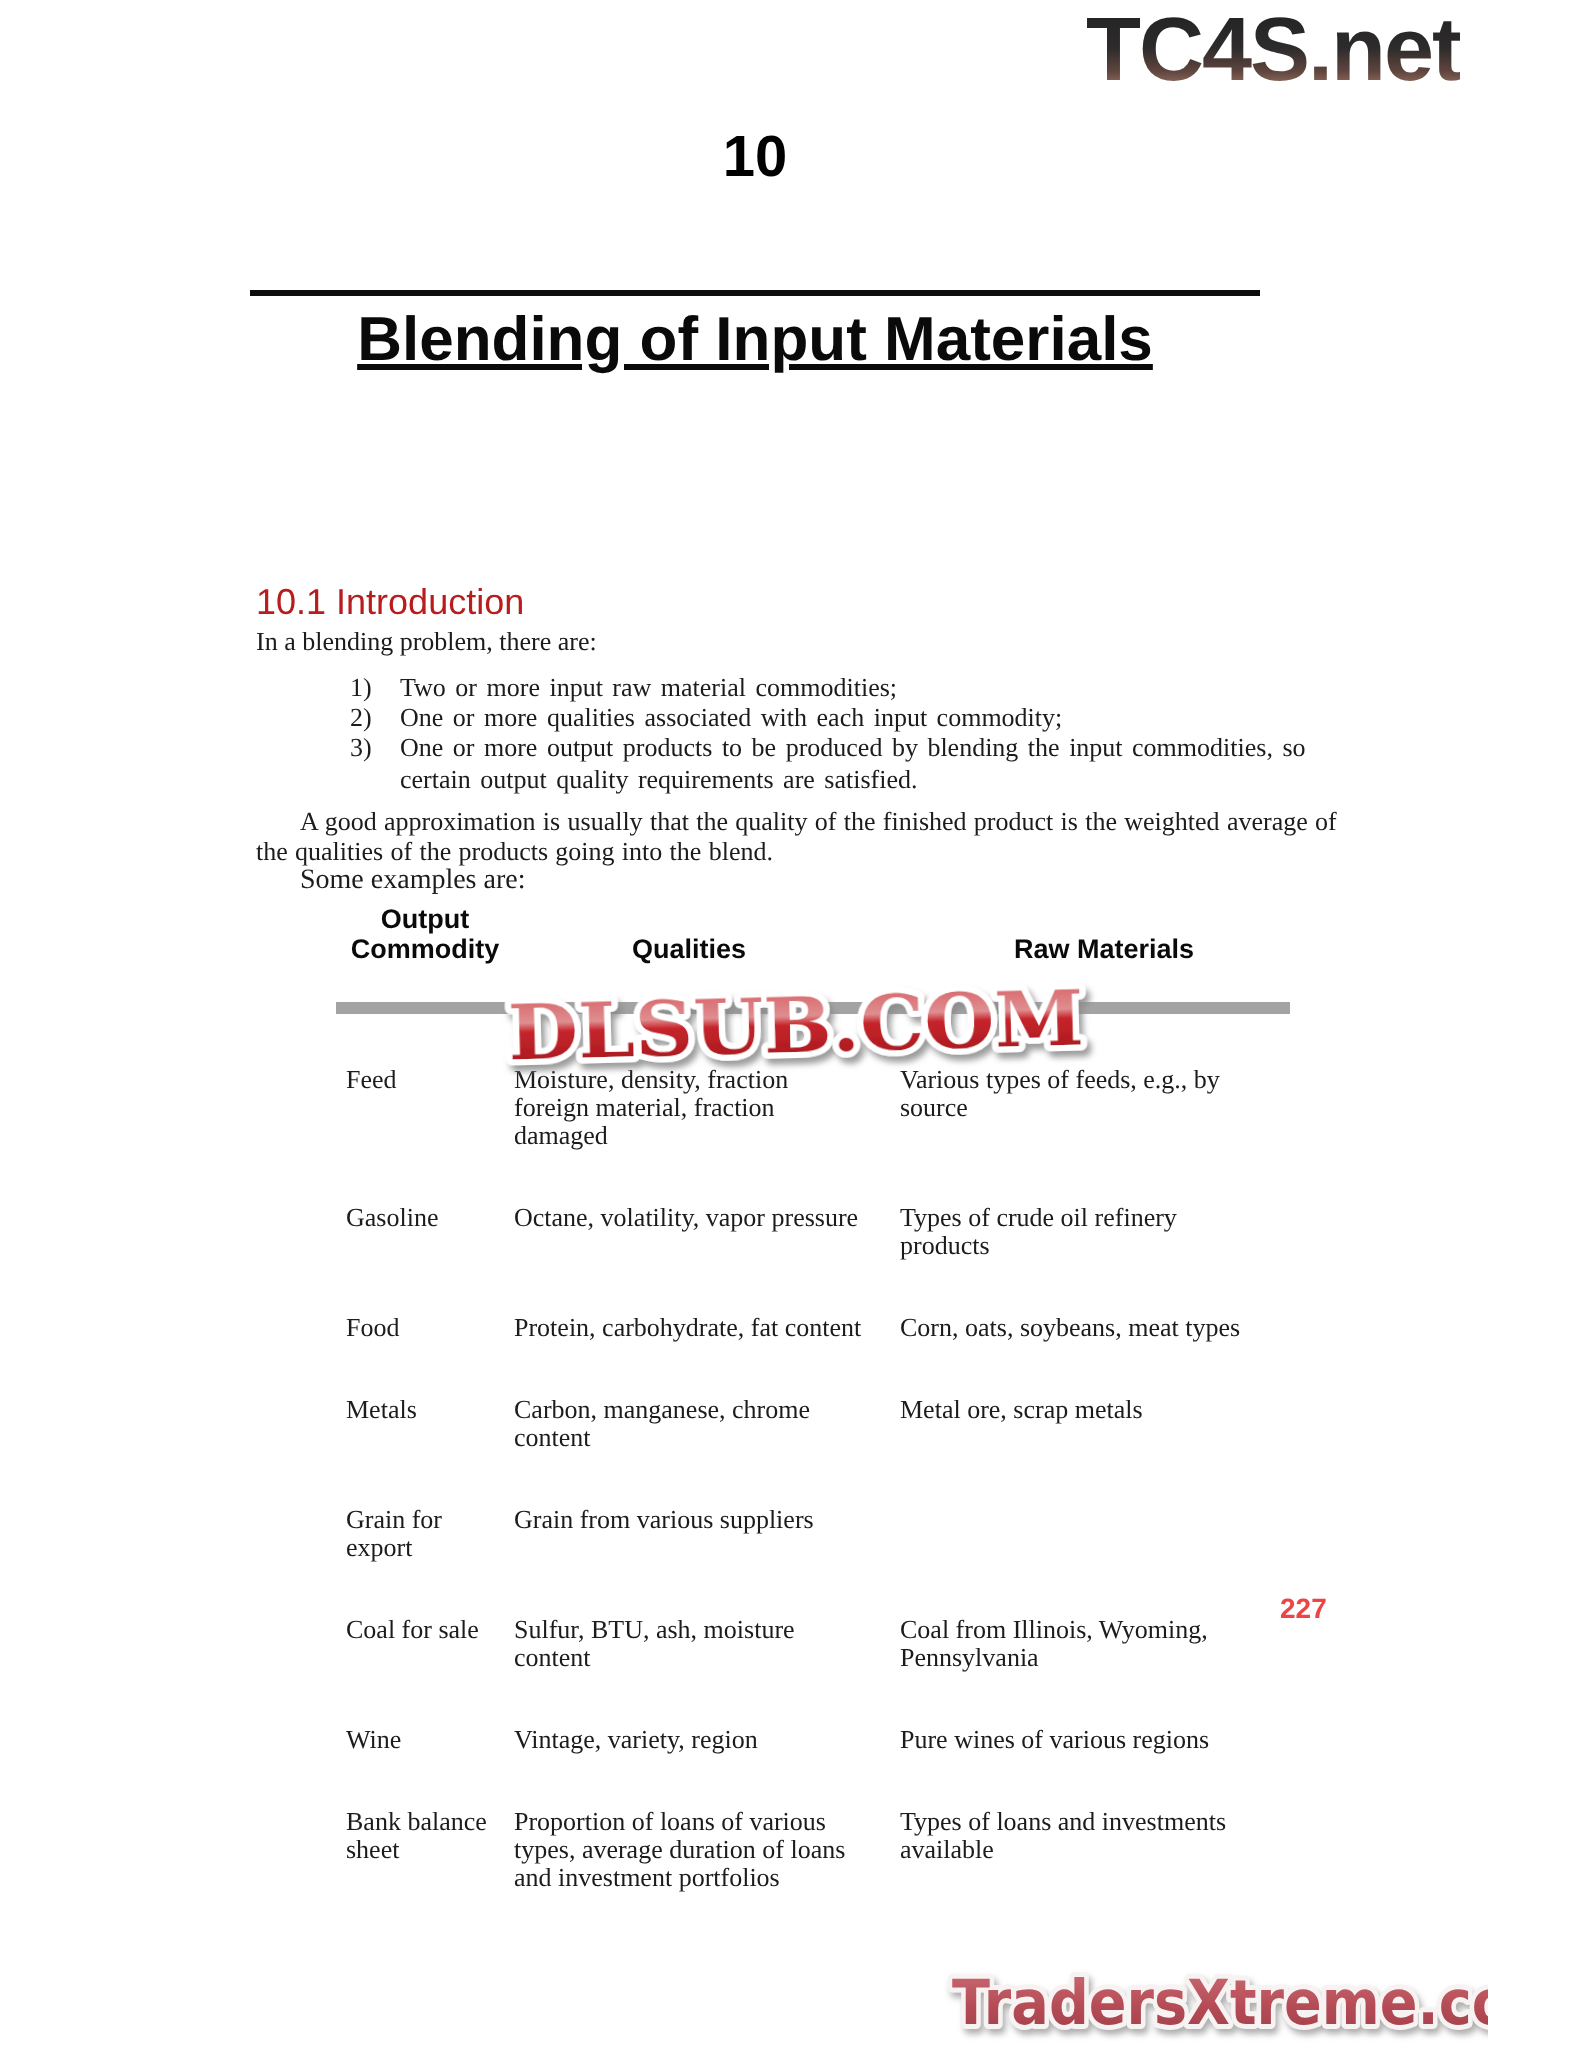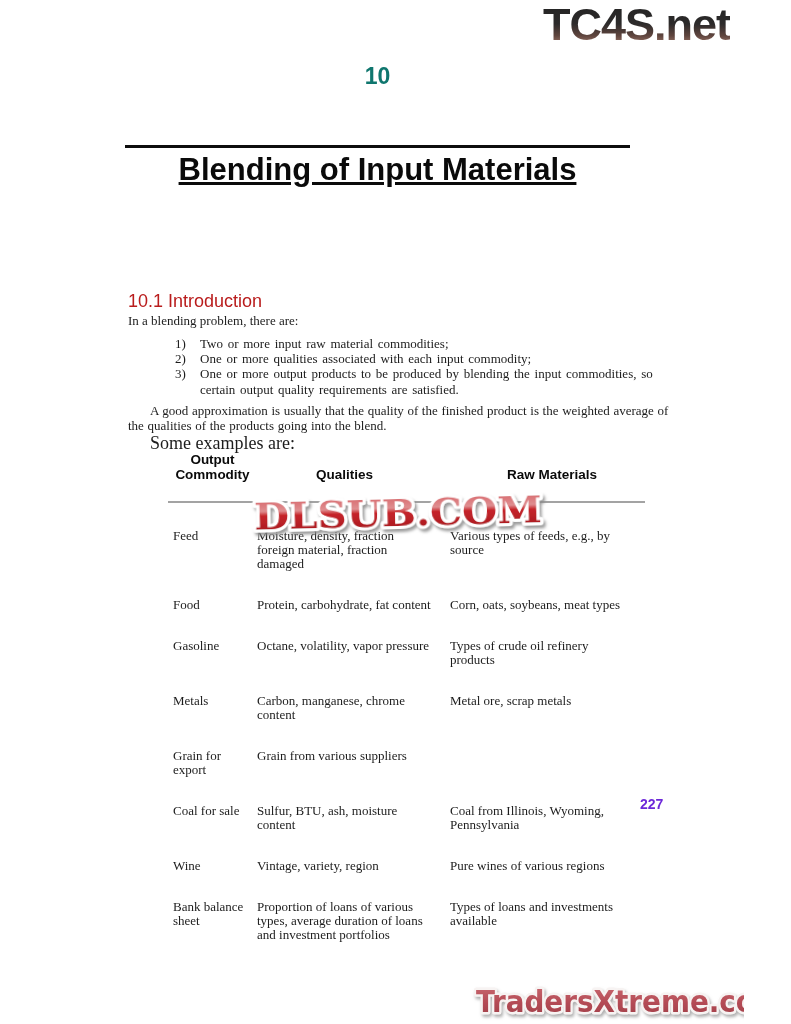--- a/index.html
+++ b/index.html
@@ -14,21 +14,21 @@
     position:absolute; top:1px; right:14px;
     font-family:"Liberation Sans", sans-serif; font-weight:bold;
     font-size:45px; letter-spacing:-1px; line-height:48px;
     background:linear-gradient(180deg,#222222 0%,#2d2b2b 48%,#5f453e 72%,#9b7467 90%,#bfa195 100%);
     -webkit-background-clip:text; background-clip:text; color:transparent;
   }
 
   
   .chapter-num {
     position:absolute; top:63px; left:125px; width:505px; text-align:center;
-    font-family:"Liberation Sans", sans-serif; font-weight:bold; font-size:23px; color:#0f766e;
+    font-family:"Liberation Sans", sans-serif; font-weight:bold; font-size:29px; color:#000000;
   }
   .title-rule {
     position:absolute; top:145px; left:125px; width:505px; height:3px; background:#0d0d0d;
   }
   .chapter-title {
     position:absolute; top:152px; left:125px; width:505px; text-align:center;
     font-family:"Liberation Sans", sans-serif; font-weight:bold; font-size:31px; color:#0a0a0a;text-decoration:underline;
   }
 
   
@@ -40,41 +40,41 @@
 
   .num-list { position:absolute; top:336px; left:175px; }
   .num-item { display:flex; font-size:13px; line-height:15.2px; }
   .num-item .num { width:25px; flex:none; }
   .num-item .txt { white-space:pre; word-spacing:1.5px; }
 
   .body-par {
     position:absolute; top:403px; left:128px; width:512px;
     font-size:13px; line-height:15.2px; white-space:pre; text-indent:22px; word-spacing:0.4px;
   }
-  .examples-lead { position:absolute; top:433px; left:150px; font-size:18px; }
+  .examples-lead { position:absolute; top:433px; left:150px; font-size:14px; }
 
   
   .ex-table { position:absolute; top:453px; left:168px; width:477px; }
   .ex-head {
     display:grid; grid-template-columns:89px 193px 195px;
     font-family:"Liberation Sans", sans-serif; font-weight:bold; font-size:13.5px;
     line-height:14.5px; color:#0a0a0a;
-    border-bottom:2px solid #a3a3a3; padding-bottom:19px;
+    border-bottom:6px solid #a3a3a3; padding-bottom:19px;
   }
   .ex-head .hc { text-align:center; white-space:pre; align-self:end; }
   .ex-head .hc.c2 { padding-right:18px; }
   .ex-head .hc.c3 { padding-right:48px;text-align:right; }
   .ex-body { padding-top:4px; }
   .ex-row { display:grid; grid-template-columns:89px 193px 195px; padding-bottom:5px;margin-top:22px; }
   .ex-row .cell { font-size:13px; line-height:14px; white-space:pre; }
   .ex-row .c1 { padding-left:5px; }
 
   .page-num {
     position:absolute; top:796px; left:640px;
-    font-family:"Liberation Sans", sans-serif; font-weight:bold; font-size:14px; color:#6d28d9;
+    font-family:"Liberation Sans", sans-serif; font-weight:bold; font-size:14px; color:#ef4444;
   }
 
   
   .stamp-wm { position:absolute; top:484px; left:246px; }
   .footer-wm { position:absolute; top:978px; left:468px; }
 </style>
 </head>
 <body>
 
 <div class="page">
@@ -118,29 +118,29 @@
     <div class="ex-body">
       <div class="ex-row">
         <div class="cell c1">Feed</div>
         <div class="cell c2">Moisture, density, fraction
 foreign material, fraction
 damaged</div>
         <div class="cell c3">Various types of feeds, e.g., by
 source</div>
       </div>
       <div class="ex-row">
-        <div class="cell c1">Food</div>
-        <div class="cell c2">Protein, carbohydrate, fat content</div>
-        <div class="cell c3">Corn, oats, soybeans, meat types</div>
-      </div>
-      <div class="ex-row">
         <div class="cell c1">Gasoline</div>
         <div class="cell c2">Octane, volatility, vapor pressure</div>
         <div class="cell c3">Types of crude oil refinery
 products</div>
+      </div>
+      <div class="ex-row">
+        <div class="cell c1">Food</div>
+        <div class="cell c2">Protein, carbohydrate, fat content</div>
+        <div class="cell c3">Corn, oats, soybeans, meat types</div>
       </div>
       <div class="ex-row">
         <div class="cell c1">Metals</div>
         <div class="cell c2">Carbon, manganese, chrome
 content</div>
         <div class="cell c3">Metal ore, scrap metals</div>
       </div>
       <div class="ex-row">
         <div class="cell c1">Grain for
 export</div>

